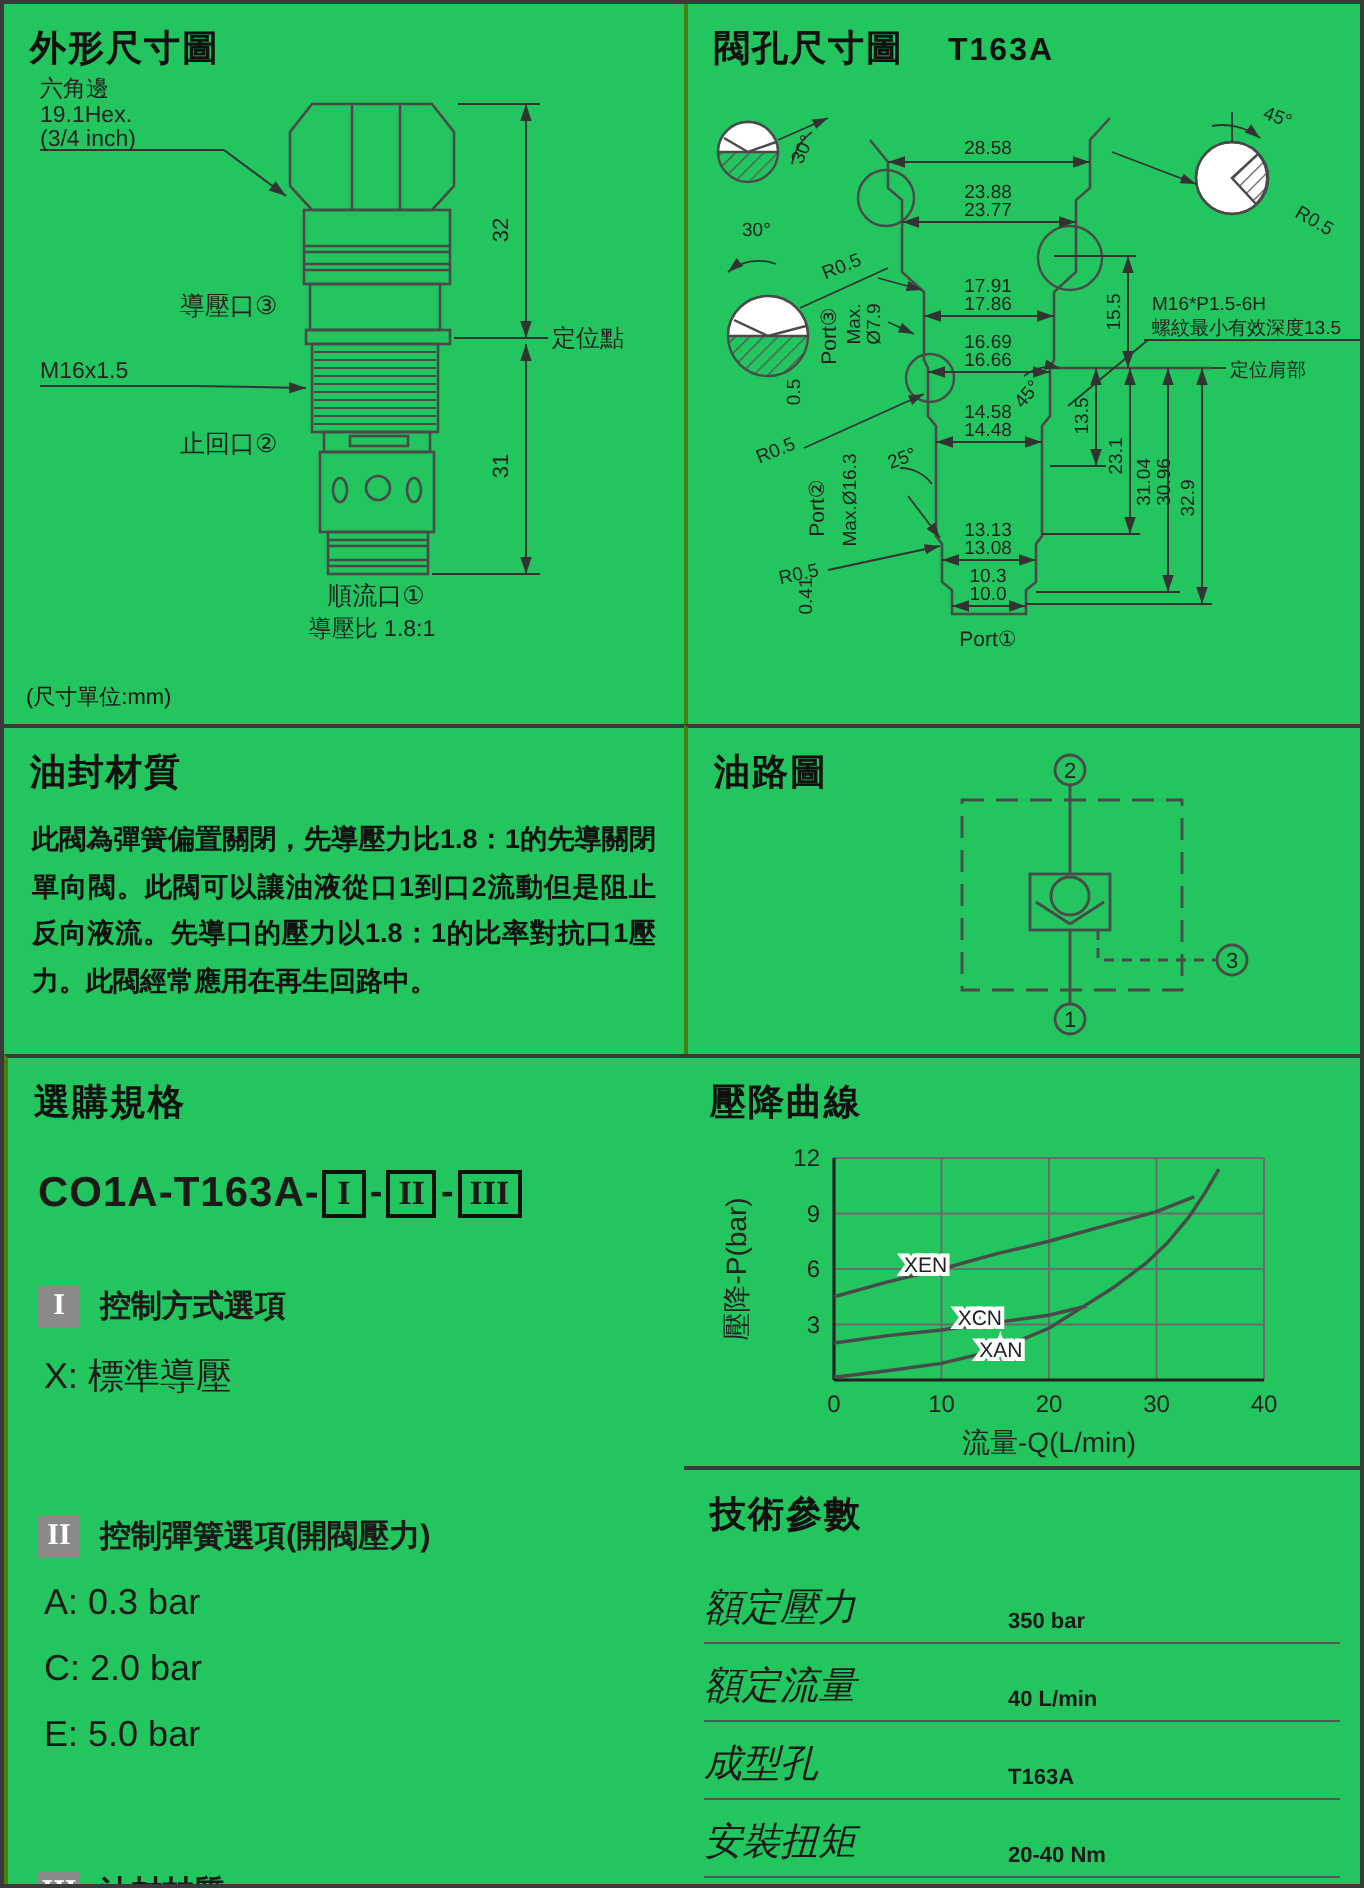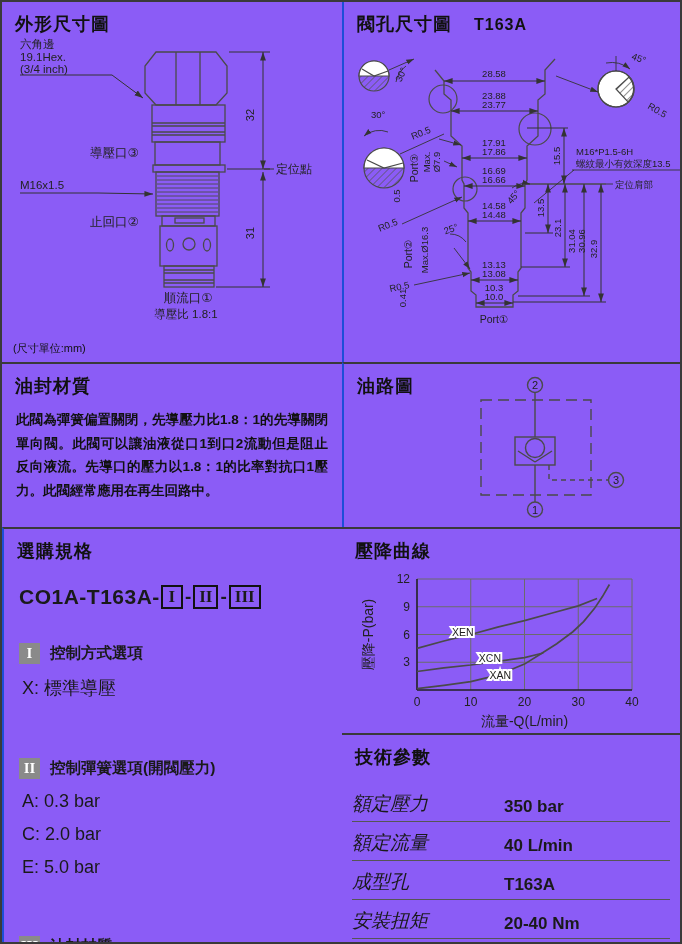--- a/index.html
+++ b/index.html
@@ -6,22 +6,22 @@
   html,body { background:#ffffff; }
   body { font-family:"Liberation Sans","DejaVu Sans",sans-serif; color:#1a1a1a; }
   .page {
     width:682px; height:944px; margin:0 auto; background:#fff;
     border:2px solid #3a3a3a;
     display:grid;
     grid-template-columns:340px 338px;
     grid-template-rows:360px 165px 206px auto;
     position:relative; overflow:hidden;
   }
-  .panel { position:relative; background:#8b5cf6; overflow:hidden; }
-  .p-right { border-left:2px solid #1d4ed8; }
+  .panel { position:relative; background:#22c55e; overflow:hidden; }
+  .p-right { border-left:2px solid #4d7c0f; }
   .b-top { border-top:2px solid #3a3a3a; }
   .panel-title {
     font-weight:bold; font-size:18px; color:#111;
     padding:10px 0 0 13px; letter-spacing:1px;
   }
   .title-row { display:flex; align-items:baseline; gap:22px; }
   .title-code { font-weight:bold; font-size:16px; letter-spacing:1px; }
   svg text { fill:#222; }
   .dwg { display:block; }
   .feat-body {
@@ -29,21 +29,21 @@
     text-align:justify;
     font-weight:bold;
   }
   
   .param-rows { padding:14px 10px 0 10px; }
   .param-row {
     display:flex; align-items:flex-end; height:39px;
     border-bottom:1.5px solid #555; padding-bottom:4px;
   }
   .param-label { width:152px; font-size:19px;font-style:italic; }
-  .param-value { font-size:17px; font-weight:bold; }
+  .param-value { font-size:11px; font-weight:bold; }
   
   .model-line { display:flex; align-items:center; padding:22px 0 0 15px; }
   .model-prefix { font-weight:bold; font-size:21px; letter-spacing:0.5px; }
   .model-box {
     display:inline-flex; align-items:center; justify-content:center;
     min-width:22px; height:24px; padding:0 4px;
     border:2px solid #111; font-family:"Liberation Serif","DejaVu Serif",serif;
     font-weight:bold; font-size:17px; margin:0 1px;
   }
   .model-dash { font-weight:bold; font-size:19px; margin:0 1px; }

